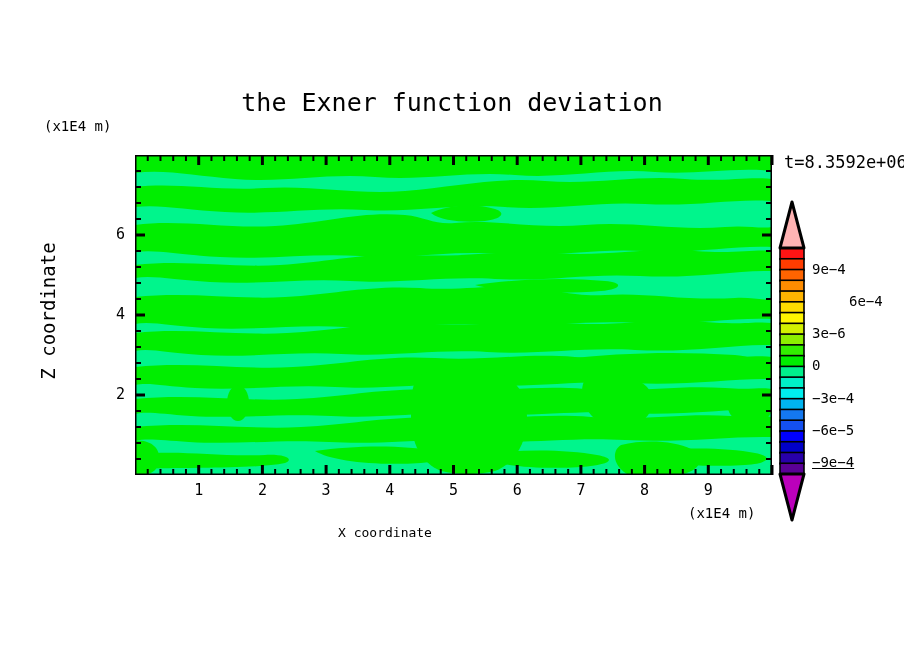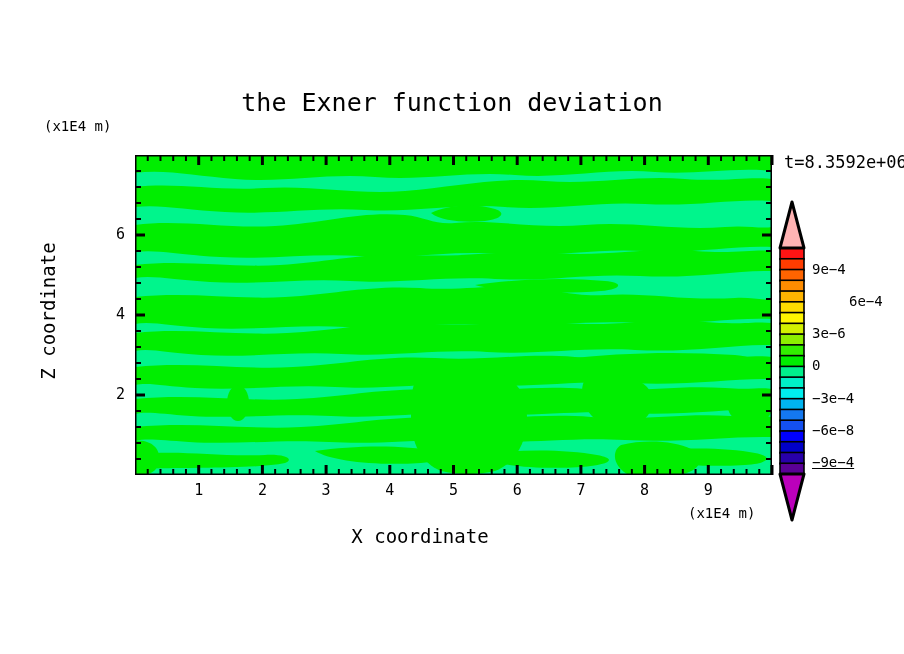--- a/index.html
+++ b/index.html
@@ -11,21 +11,21 @@
   .abs{position:absolute;}
   #plot-title{
     left:0;top:88px;width:904px;text-align:center;
     font-size:25px;color:#000;letter-spacing:0px;
     font-family:"DejaVu Sans Mono","Liberation Mono",monospace;
   }
   #y-unit-label{left:44px;top:118px;font-size:14px;color:#000;}
   #x-unit-label{left:688px;top:505px;font-size:14px;color:#000;}
   #time-stamp{left:784px;top:152px;font-size:17px;color:#000;}
   #x-axis-title{
-    left:0;top:525px;width:770px;text-align:center;font-size:19px;color:#000;margin-left:35px;
+    left:0;top:525px;width:770px;text-align:center;font-size:13px;color:#000;
   }
   #y-axis-title{
     left:-62px;top:300px;width:220px;text-align:center;font-size:19px;color:#000;
     transform:rotate(-90deg);transform-origin:50% 50%;
   }
   .tick-label{font-size:15px;color:#000;text-align:center;}
   .cb-label{font-size:14px;color:#000;white-space:nowrap;}
   svg{display:block;}
 </style>
 </head>
@@ -355,16 +355,16 @@
       </g>
     <polygon id="cbtop" points="14,50 2,50 14,4 26,50" stroke="#000" stroke-width="3" stroke-linejoin="round" fill="#ffb3b3"></polygon>
     <polygon id="cbbot" points="14,276 2,276 14,322 26,276" stroke="#000" stroke-width="3" stroke-linejoin="round" fill="#bb00bb"></polygon>
   </svg>
   <div id="cbticklabels" style="position:absolute;left:0;top:0;width:120px;height:326px;">
       <div class="cb-label" style="position: absolute; left: 34px; top: 62.5238px;">9e−4</div>
       <div class="cb-label" style="position: absolute; left: 34px; top: 94.8095px; margin-left: 37px;">6e−4</div>
       <div class="cb-label" style="position: absolute; left: 34px; top: 127.095px;">3e−6</div>
       <div class="cb-label" style="position: absolute; left: 34px; top: 159.381px;">0</div>
       <div class="cb-label" style="position: absolute; left: 34px; top: 191.667px; text-align: right;">−3e−4</div>
-      <div class="cb-label" style="position: absolute; left: 34px; top: 223.952px;">−6e−8</div>
+      <div class="cb-label" style="position: absolute; left: 34px; top: 223.952px;">−6e−5</div>
       <div class="cb-label" style="position: absolute; left: 34px; top: 256.238px; text-decoration: underline;">−9e−4</div>
     </div>
 </div>
 
 </body></html>

